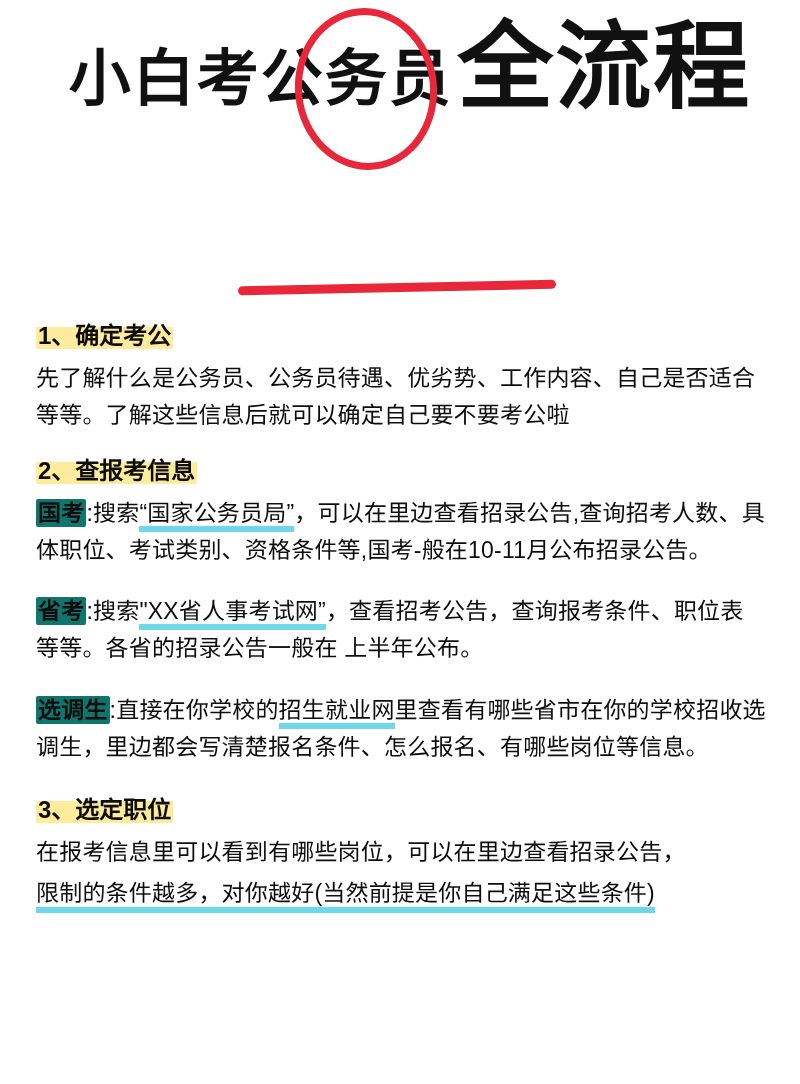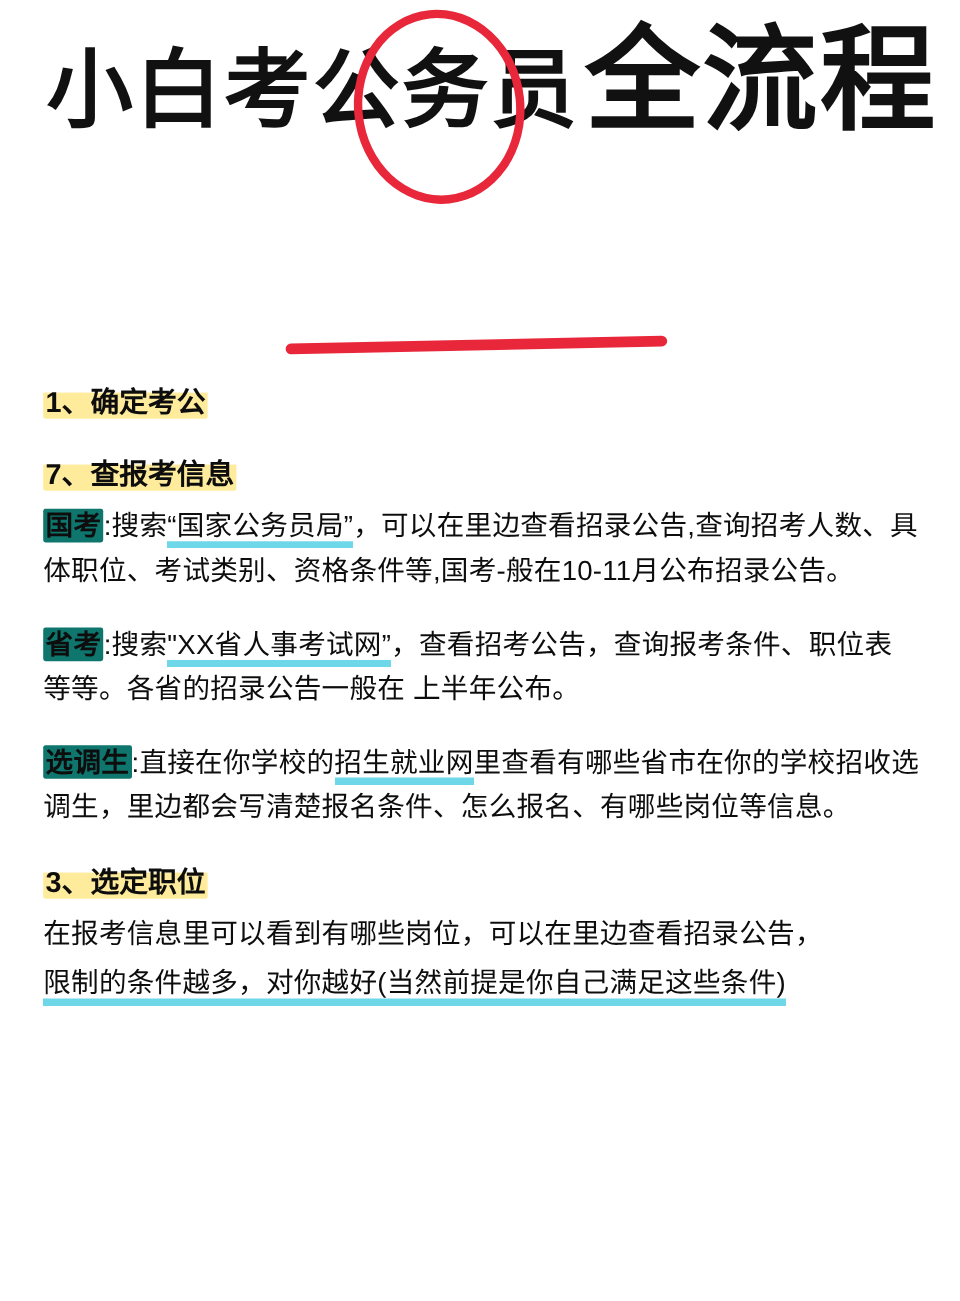--- a/index.html
+++ b/index.html
@@ -18,21 +18,21 @@
 
   
   .title-wrap {
     position: relative;
     padding: 12px 0 0 0;
     text-align: center;
   }
   .title-line1 {
     font-family: "DejaVu Sans", "Liberation Sans", sans-serif;
     font-weight: bold;
-    font-size: 72px;
+    font-size: 62px;
     line-height: 1.12;
     letter-spacing: 2px;
     color: #111;
     position: relative;
     display: inline-block;
     margin-left: 20px;
   }
   .title-line2-wrap {
     position: relative;
     display: inline-block;
@@ -129,25 +129,26 @@
   </div>
   <div class="red-underline"></div>
 </div>
 
 <div class="content">
 
   <div class="section sec1">
     <div class="heading">
       <span class="hl">1、确定考公</span>
     </div>
+    <p class="para">先了解什么是公务员、公务员待遇、优劣势、工作内容、自己是否适合等等。了解这些信息后就可以确定自己要不要考公啦</p>
   </div>
 
   <div class="section sec2">
     <div class="heading">
-      <span class="hl">7、查报考信息</span>
+      <span class="hl">2、查报考信息</span>
     </div>
 
     <p class="para">
       <span class="tag-pink">国考</span><span>:搜索</span><span class="u-blue">“国家公务员局”</span><span>，可以在里边查看招录公告,查询招考人数、具体职位、考试类别、资格条件等,国考-般在10-11月公布招录公告。</span>
     </p>
 
     <div class="gap-md"></div>
 
     <p class="para">
       <span class="tag-pink">省考</span><span>:搜索</span><span class="u-blue">"XX省人事考试网”</span><span>，查看招考公告，查询报考条件、职位表等等。各省的招录公告一般在 上半年公布。</span>

